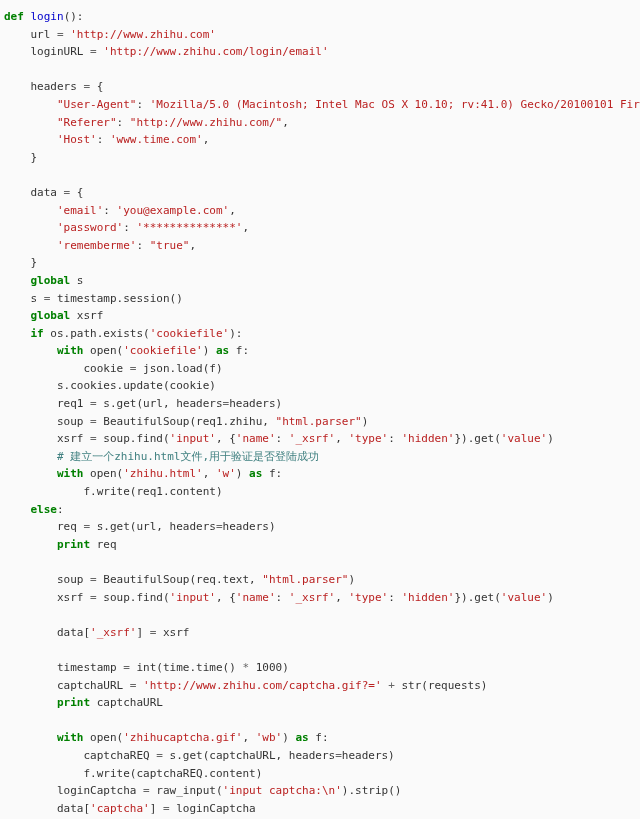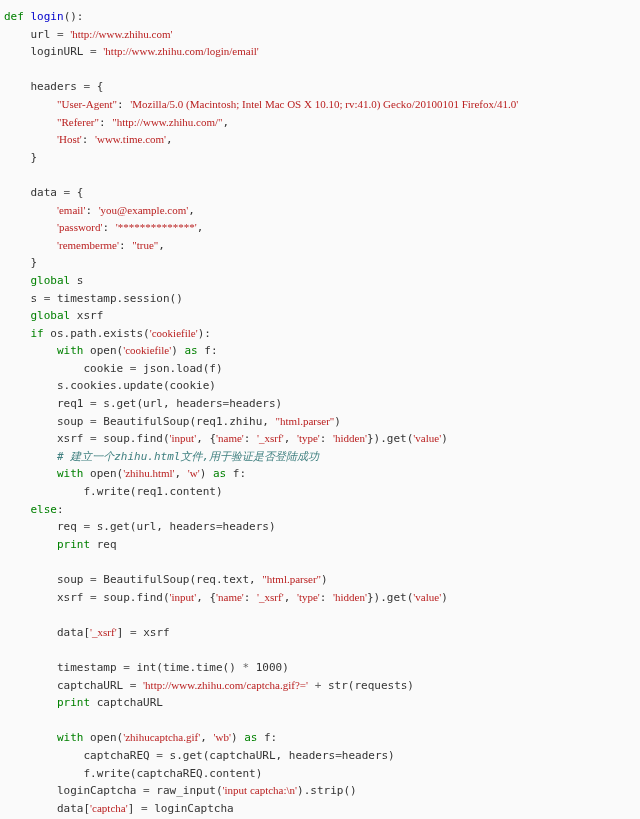--- a/index.html
+++ b/index.html
@@ -12,24 +12,24 @@
     color: #333;
     width: 640px;
     position: relative;
   }
   pre {
     margin: 0;
     padding: 8px 4px;
     white-space: pre;
     overflow: hidden;
   }
-  .kw   { color: #008000; font-weight: normal; }   
+  .kw   { color: #008000; font-weight: bold; }   
   .fn   { color: #0000cc; }                       
-  .str  { color: #ba2121; font-family: Liberation Serif, serif; }                       
-  .cmt  { color: #408080; font-style: italic; }   
+  .str  { color: #ba2121; }                       
+  .cmt  { color: #408080; }   
   .op   { color: #666666; }
 </style>
 </head>
 <body>
 
 <pre><span class="kw">def </span><span class="fn">login</span><span>():</span>
 <span>    url </span><span class="op">=</span><span> </span><span class="str">'http://www.zhihu.com'</span>
 <span>    loginURL </span><span class="op">=</span><span> </span><span class="str">'http://www.zhihu.com/login/email'</span>
 
 <span>    headers </span><span class="op">=</span><span> {</span>

